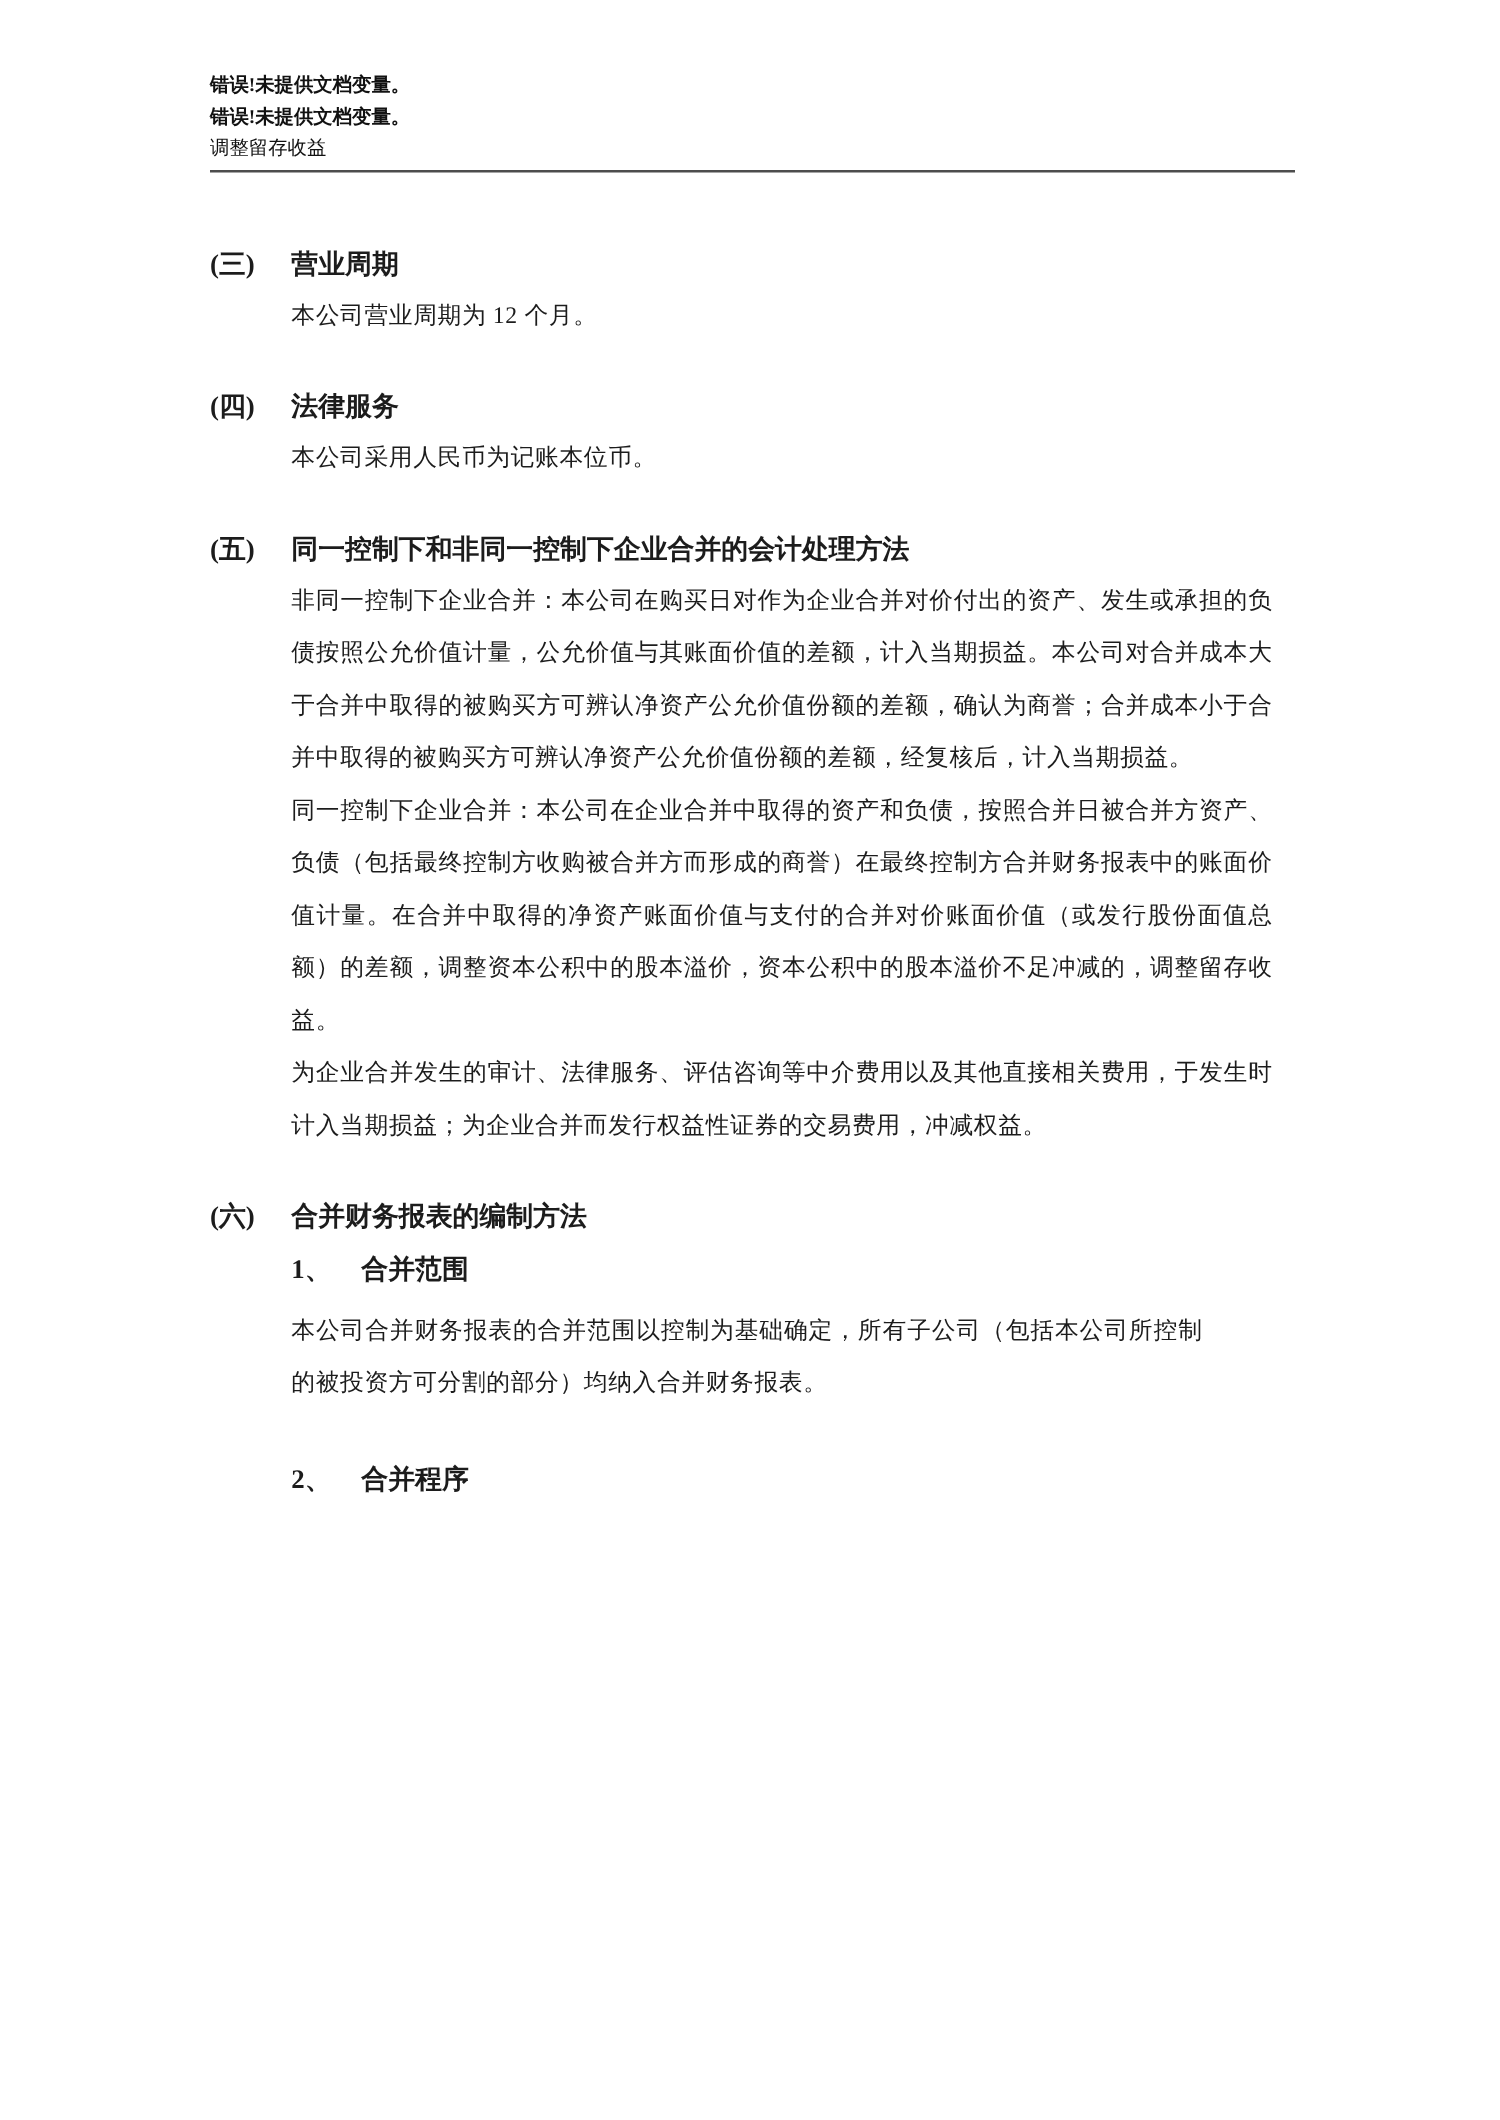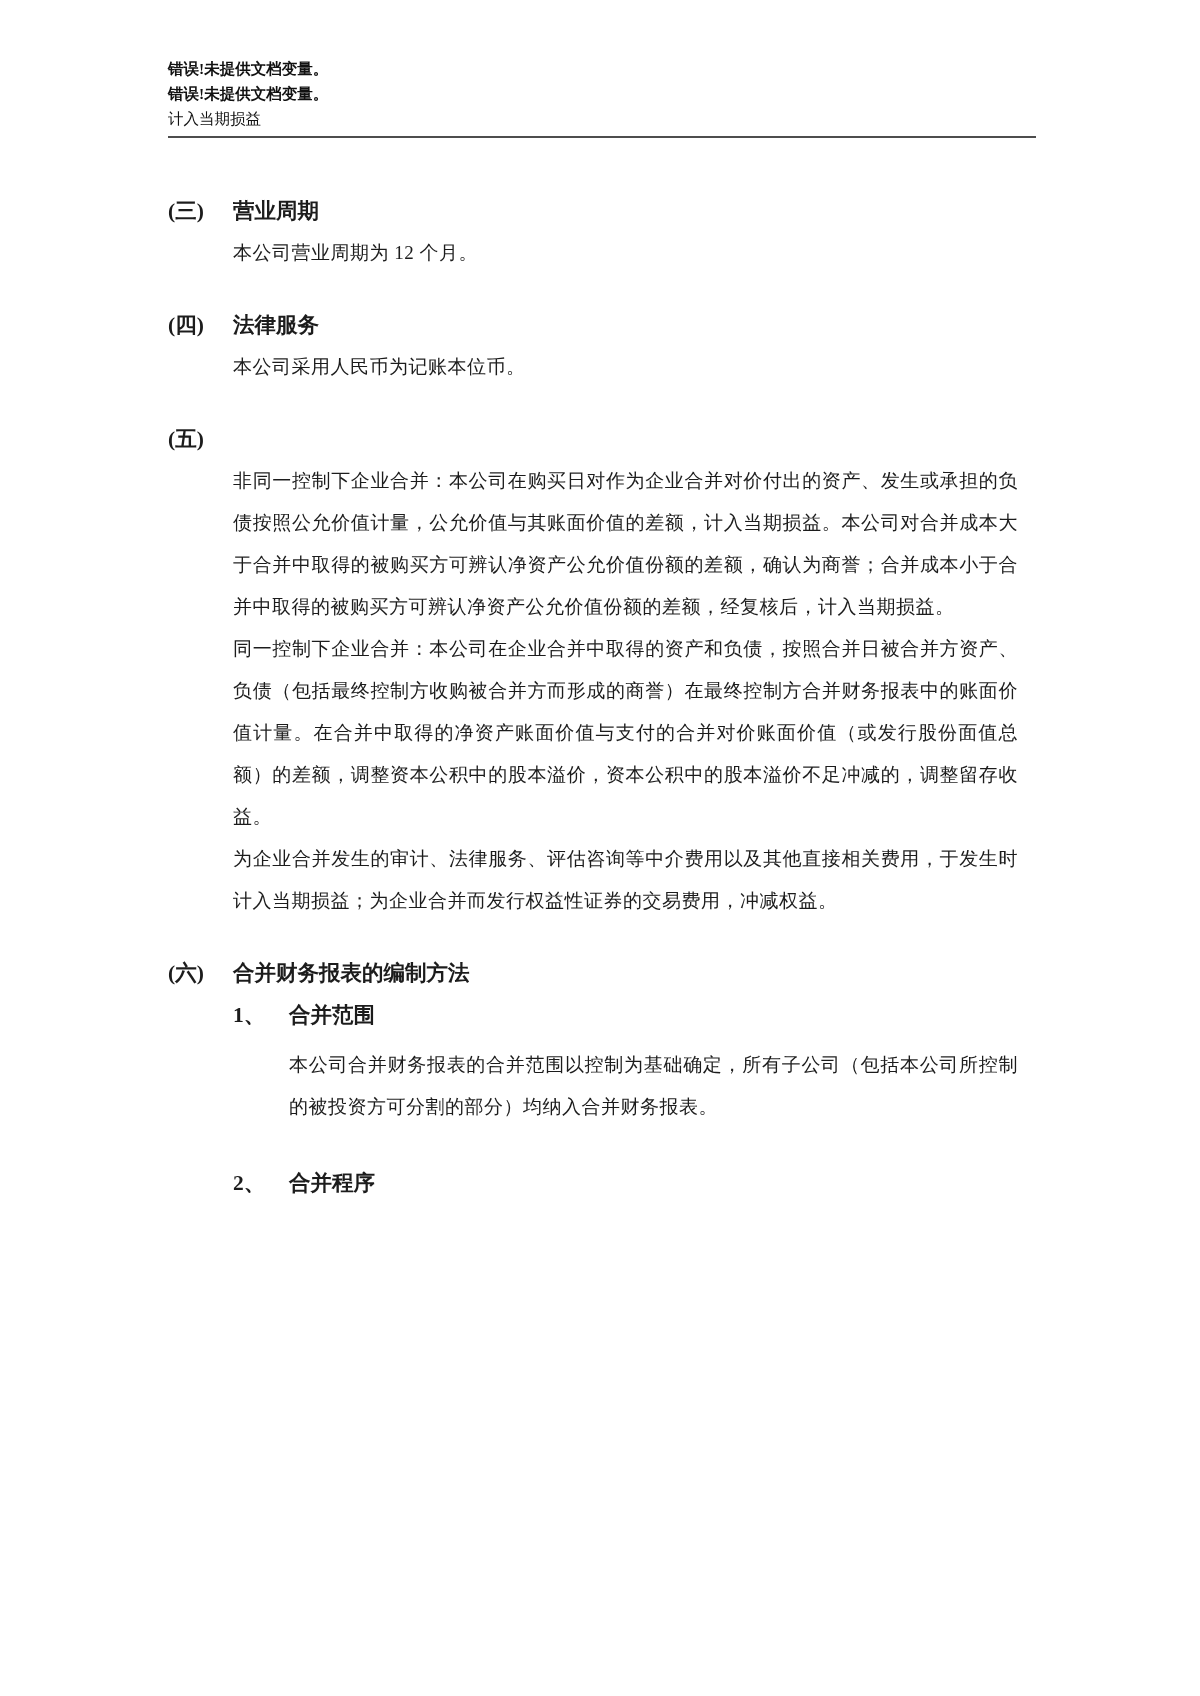--- a/index.html
+++ b/index.html
@@ -58,32 +58,32 @@
   .subsec { margin-left: 65px; width: 787px; }
   .subsec.gap { margin-top: 34px; }
   .subsec-head {
     display: flex;
     font-weight: bold;
     font-size: 21.5px;
     line-height: 42px;
     white-space: nowrap;
   }
   .subsec-num { width: 56px; flex: 0 0 56px; }
-  .subsec-body { margin-left: 56px; width: 729px; margin-top: 8px; }
+  .subsec-body { width: 729px; margin-top: 8px; }
   .subsec-body .para + .para { margin-top: 0; }
 </style>
 </head>
 <body>
 
 <div class="page">
 
   <div class="hdr">
     <div class="hdr-line bold">错误!未提供文档变量。</div>
     <div class="hdr-line bold">错误!未提供文档变量。</div>
-    <div class="hdr-line">计入当期损益</div>
+    <div class="hdr-line">调整留存收益</div>
     <hr class="hdr-rule">
   </div>
 
   <section class="sec first">
     <div class="sec-head">
       <span class="sec-num">(三)</span>
       <span class="sec-title">营业周期</span>
     </div>
     <div class="sec-body">
       <p class="para short">本公司营业周期为 12 个月。</p>
@@ -96,20 +96,21 @@
       <span class="sec-title">法律服务</span>
     </div>
     <div class="sec-body">
       <p class="para short">本公司采用人民币为记账本位币。</p>
     </div>
   </section>
 
   <section class="sec">
     <div class="sec-head">
       <span class="sec-num">(五)</span>
+      <span class="sec-title">同一控制下和非同一控制下企业合并的会计处理方法</span>
     </div>
     <div class="sec-body">
       <p class="para">非同一控制下企业合并：本公司在购买日对作为企业合并对价付出的资产、发生或承担的负债按照公允价值计量，公允价值与其账面价值的差额，计入当期损益。本公司对合并成本大于合并中取得的被购买方可辨认净资产公允价值份额的差额，确认为商誉；合并成本小于合并中取得的被购买方可辨认净资产公允价值份额的差额，经复核后，计入当期损益。</p>
       <p class="para">同一控制下企业合并：本公司在企业合并中取得的资产和负债，按照合并日被合并方资产、负债（包括最终控制方收购被合并方而形成的商誉）在最终控制方合并财务报表中的账面价值计量。在合并中取得的净资产账面价值与支付的合并对价账面价值（或发行股份面值总额）的差额，调整资本公积中的股本溢价，资本公积中的股本溢价不足冲减的，调整留存收益。</p>
       <p class="para">为企业合并发生的审计、法律服务、评估咨询等中介费用以及其他直接相关费用，于发生时计入当期损益；为企业合并而发行权益性证券的交易费用，冲减权益。</p>
     </div>
   </section>
 
   <section class="sec">
     <div class="sec-head">

